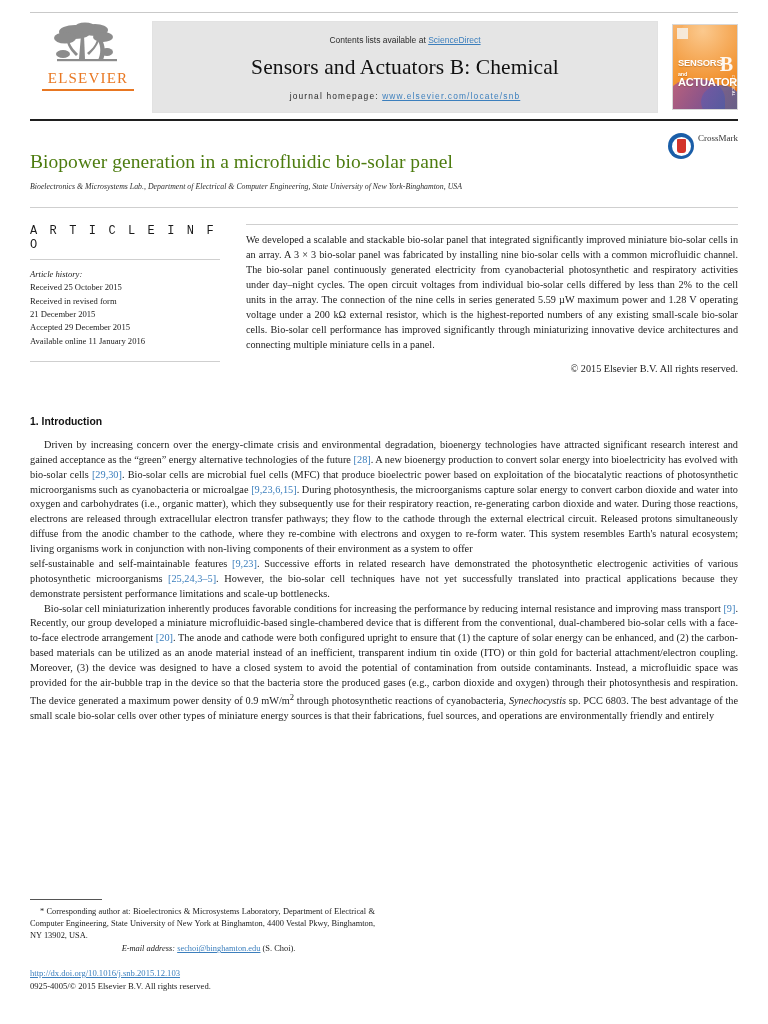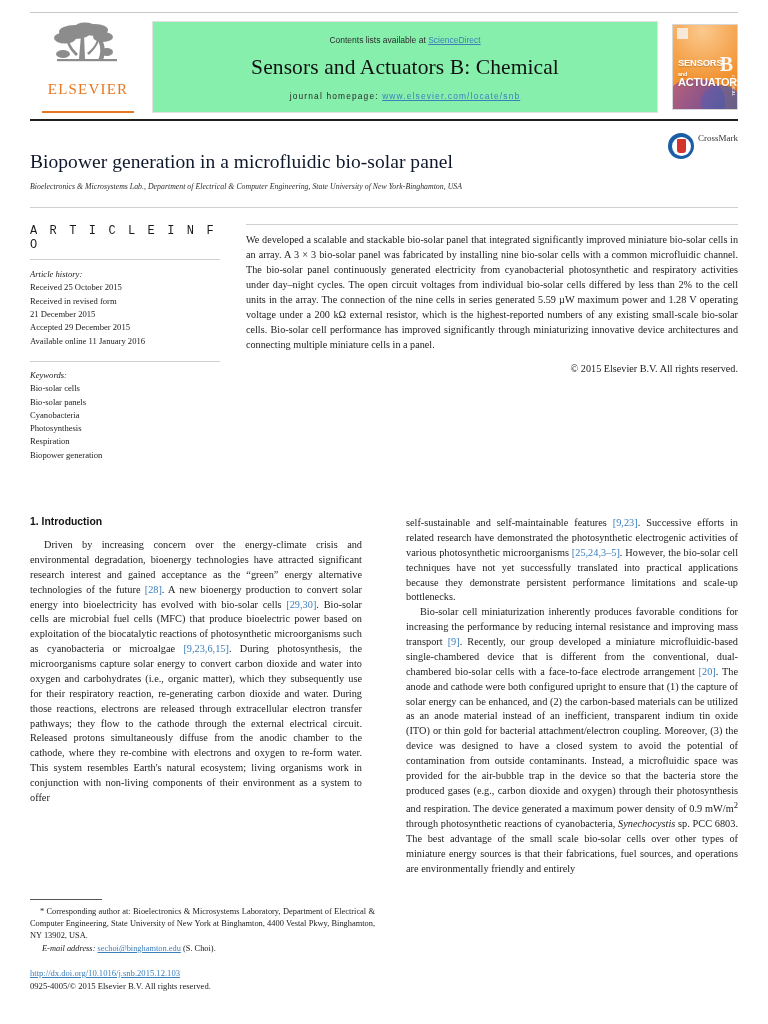--- a/index.html
+++ b/index.html
@@ -34,37 +34,37 @@
     margin-top: 8px;
     display: flex;
     align-items: stretch;
   }
   .elsevier-logo {
     width: 122px;
     flex: 0 0 122px;
     display: flex;
     flex-direction: column;
     align-items: center;
-    justify-content: space-between;
+    justify-content: flex-start;
     padding-right: 6px;
   }
   .tree-svg { display: block; }
   .elsevier-word {
     font-family: "Liberation Serif", serif;
     font-size: 15px;
     letter-spacing: 1.2px;
     color: #e87722;
     margin-top: 1px;
     font-weight: 400;
   }
   .elsevier-underline { width: 92px; height: 2px; background: #e87722; margin-top: 2px; }
 
   .banner-center {
     flex: 1;
-    background: #86efac;
+    background: #e5e5e5;
     border: 1px solid #e2e2e2;
     display: flex;
     flex-direction: column;
     align-items: center;
     justify-content: center;
     padding: 6px 0 4px 0;
   }
   .contents-line {
     font-family: "Liberation Sans", sans-serif;
     font-size: 8.5px;
@@ -143,21 +143,21 @@
   }
 
   .rule-thick { height: 3px; background: #1f1f1f; margin-top: 5px; border-top: 1px solid #fff; }
 
   
   .title-block { position: relative; padding-top: 30px; }
   .paper-title {
     font-family: "Liberation Serif", serif;
     font-size: 19.5px;
     font-weight: 400;
-    color: #0f172a;
+    color: #4d7c0f;
     margin: 0;
     letter-spacing: .05px;
   }
   .authors {
     font-family: "Liberation Serif", serif;
     font-size: 13.8px;
     margin-top: 14px;
     color: #1a1a1a;
   }
   .authors .star { color: #3c7fbd; font-size: 10px; vertical-align: super; }
@@ -228,22 +228,23 @@
   .copyright {
     text-align: right;
     font-size: 10.2px;
     margin-top: 10px;
     color: #1a1a1a;
   }
 
   
   .body-cols {
     display: flex;
-    margin-top: 54px;
+    margin-top: 42px;
     column-gap: 44px;
+    flex-direction: column;
   }
   .bodycol { flex: 1; min-width: 0; }
   .sec-title {
     font-family: "Liberation Sans", sans-serif;
     font-size: 10.4px;
     font-weight: 700;
     color: #111;
     margin-bottom: 11px;
   }
   .para {
@@ -267,21 +268,21 @@
   }
   .foot-rule { width: 72px; height: 1px; background: #555; margin-bottom: 6px; }
   .footnote {
     font-size: 8.4px;
     line-height: 1.42;
     text-align: justify;
     color: #1a1a1a;
     margin: 0;
   }
   .footnote .lead { padding-left: 10px; }
-  .email-line { margin-top: 2px; padding-left: 12px; font-size: 8.4px; }
+  .email-line { margin-top: 2px; padding-left: 12px; font-size: 8.4px; text-align: center; }
   .email-line .lbl { font-style: italic; }
   .email-line .mail { color: #3c7fbd; }
   .doi-block { margin-top: 14px; font-size: 8.6px; line-height: 1.45; }
   .doi-block .doi { color: #3c7fbd; }
 </style>
 </head>
 <body>
 
 <div class="page">
 
@@ -363,29 +364,20 @@
       <div class="info-body">
         <div class="ital">Article history:</div>
         <div>Received 25 October 2015</div>
         <div>Received in revised form</div>
         <div>21 December 2015</div>
         <div>Accepted 29 December 2015</div>
         <div>Available online 11 January 2016</div>
       </div>
       <div class="info-gap"></div>
       <div class="thinline2"></div>
-      <div class="info-body">
-        <div class="ital">Keywords:</div>
-        <div>Bio-solar cells</div>
-        <div>Bio-solar panels</div>
-        <div>Cyanobacteria</div>
-        <div>Photosynthesis</div>
-        <div>Respiration</div>
-        <div>Biopower generation</div>
-      </div>
     </div>
 
     <div class="col-abstract">
       <div class="thinline"></div>
       <div class="abstract-body">We developed a scalable and stackable bio-solar panel that integrated significantly improved miniature bio-solar cells in an array. A 3 × 3 bio-solar panel was fabricated by installing nine bio-solar cells with a common microfluidic channel. The bio-solar panel continuously generated electricity from cyanobacterial photosynthetic and respiratory activities under day–night cycles. The open circuit voltages from individual bio-solar cells differed by less than 2% to the cell units in the array. The connection of the nine cells in series generated 5.59 µW maximum power and 1.28 V operating voltage under a 200 kΩ external resistor, which is the highest-reported numbers of any existing small-scale bio-solar cells. Bio-solar cell performance has improved significantly through miniaturizing innovative device architectures and connecting multiple miniature cells in a panel.</div>
       <div class="copyright">© 2015 Elsevier B.V. All rights reserved.</div>
     </div>
   </div>
 
   <div class="body-cols">

